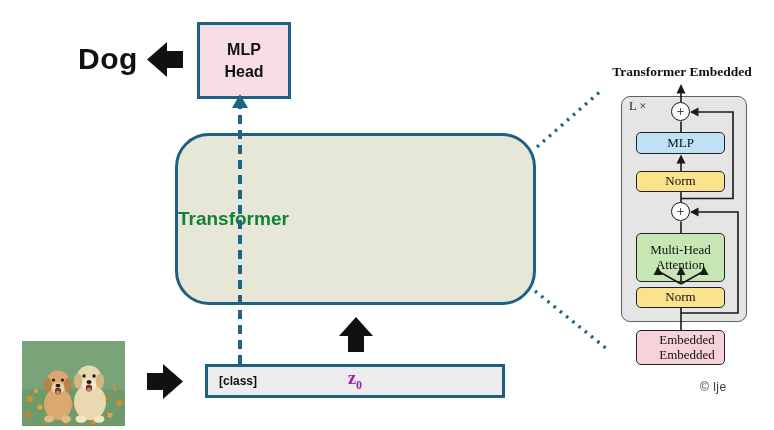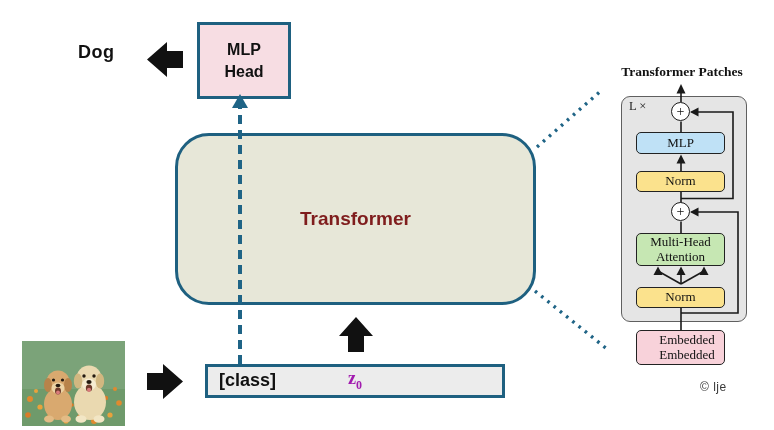--- a/index.html
+++ b/index.html
@@ -1,54 +1,54 @@
 <!DOCTYPE html>
 <html style="--teal: #1e6080; --encoder_fill: #e7e7d8; --mlp_head_fill: #f7dde3; --bar_fill: #ececec; --detail_fill: #e5e5e5; --mlp_fill: #bfe1f6; --norm_fill: #fbe28d; --mha_fill: #c6e7b3; --embed_fill: #f8d2da; --arrow_black: #111111;"><head>
 <meta charset="utf-8">
 <style>
   html,body{margin:0;padding:0;background:#fff;}
   .canvas{position:relative;width:774px;height:430px;background:#fff;overflow:hidden;
           font-family:"Liberation Sans",sans-serif;}
   .abs{position:absolute;}
 
   
-  .dog-label{left:78px;top:42px;width:56px;font-size:18px;font-weight:bold;color:#111;
+  .dog-label{left:78px;top:42px;width:56px;font-size:30px;font-weight:bold;color:#111;
              letter-spacing:.5px;}
   .mlp-head{left:197px;top:22px;width:88px;height:71px;background:var(--mlp_head_fill);
             border:3px solid var(--teal);display:flex;flex-direction:column;align-items:center;
             justify-content:center;font-weight:bold;font-size:16px;line-height:1.35;color:#111;}
   .encoder{left:175px;top:133px;width:361px;height:172px;background:var(--encoder_fill);
            border:3.5px solid var(--teal);border-radius:34px;display:flex;flex-direction:column;
-           align-items:center;justify-content:center;font-weight:bold;font-size:19px;
-           line-height:1.35;color:#7f1d1d;box-sizing:border-box;}
+           justify-content:center;font-weight:bold;font-size:19px;
+           line-height:1.35;color:#15803d;box-sizing:border-box;}
   .class-bar{left:205px;top:364px;width:300px;height:34px;background:var(--bar_fill);
              border:3px solid var(--teal);box-sizing:border-box;}
   .class-token{position:absolute;left:11px;top:50%;transform:translateY(-52%);
-               font-weight:bold;font-size:18px;color:#111;}
+               font-weight:bold;font-size:12px;color:#111;}
   .z-token{position:absolute;left:50%;top:50%;transform:translate(-50%,-52%);
            font-family:Liberation Serif, serif;font-weight:bold;font-size:18px;color:#a21caf;}
   .z-token sub{font-size:12px;}
   .photo{left:22px;top:341px;width:103px;height:85px;}
 
   
   .detail-title{left:604px;top:64px;width:156px;text-align:center;
                 font-family:"Liberation Serif",serif;font-weight:bold;font-size:13.5px;color:#111;}
   .detail-box-wrap{left:621px;top:96px;width:126px;height:226px;background:var(--detail_fill);
                    border:1.5px solid #5f5f5f;border-radius:9px;box-sizing:border-box;}
   .loop-label{left:629px;top:99px;font-family:"Liberation Serif",serif;font-size:12.5px;color:#222;}
   .plus-circle{width:19px;height:19px;border-radius:50%;background:#fff;border:1.6px solid #1a1a1a;
                box-sizing:border-box;display:flex;align-items:center;justify-content:center;
                font-family:"Liberation Serif",serif;font-size:14px;line-height:1;color:#111;}
   .pc1{left:671px;top:102px;} .pc2{left:671px;top:202px;}
   .dbox{left:636px;width:89px;border:1.4px solid #222;border-radius:5px;box-sizing:border-box;
         display:flex;flex-direction:column;align-items:center;justify-content:center;
         font-family:"Liberation Serif",serif;font-size:13px;line-height:1.12;color:#111;}
   .d-mlp{top:132px;height:22px;background:var(--mlp_fill);}
   .d-norm1{top:171px;height:21px;background:var(--norm_fill);}
-  .d-mha{top:233px;height:33px;background:var(--mha_fill);}
+  .d-mha{top:233px;height:49px;background:var(--mha_fill);}
   .d-norm2{top:287px;height:21px;background:var(--norm_fill);}
   .d-embed{top:330px;height:35px;background:var(--embed_fill);padding-left:13px;}
   .credit{left:700px;top:380px;font-size:12px;color:#3a3a3a;letter-spacing:.5px;}
 
   .overlay{position:absolute;left:0;top:0;pointer-events:none;z-index:5;}
 </style>
 </head>
 <body>
 
 <div class="canvas">
@@ -111,21 +111,21 @@
       <ellipse cx="78" cy="40" rx="4.2" ry="7.5" fill="#d2b780"></ellipse>
       <ellipse cx="67" cy="43.5" rx="7" ry="6" fill="#f6ecd2"></ellipse>
       <circle cx="62" cy="35" r="1.7" fill="#241a10"></circle>
         <circle cx="72" cy="35" r="1.7" fill="#241a10"></circle>
       <ellipse cx="67" cy="41" rx="2.6" ry="1.9" fill="#241a10"></ellipse>
       <ellipse cx="67" cy="47" rx="3.2" ry="3.6" fill="#6e3a2a"></ellipse>
       <ellipse cx="67" cy="48.8" rx="2.1" ry="2.1" fill="#d97b7b"></ellipse>
     </g>
   </svg>
 
-  <div class="abs detail-title">Transformer Patches</div>
+  <div class="abs detail-title">Transformer Embedded</div>
   <div class="abs detail-box-wrap"></div>
   <div class="abs loop-label">L ×</div>
   <div class="abs plus-circle pc1">+</div>
   <div class="abs plus-circle pc2">+</div>
   <div class="abs dbox d-mlp">MLP</div>
   <div class="abs dbox d-norm1">Norm</div>
   <div class="abs dbox d-mha">
     <span>Multi-Head</span>
     <span>Attention</span>
   </div>

